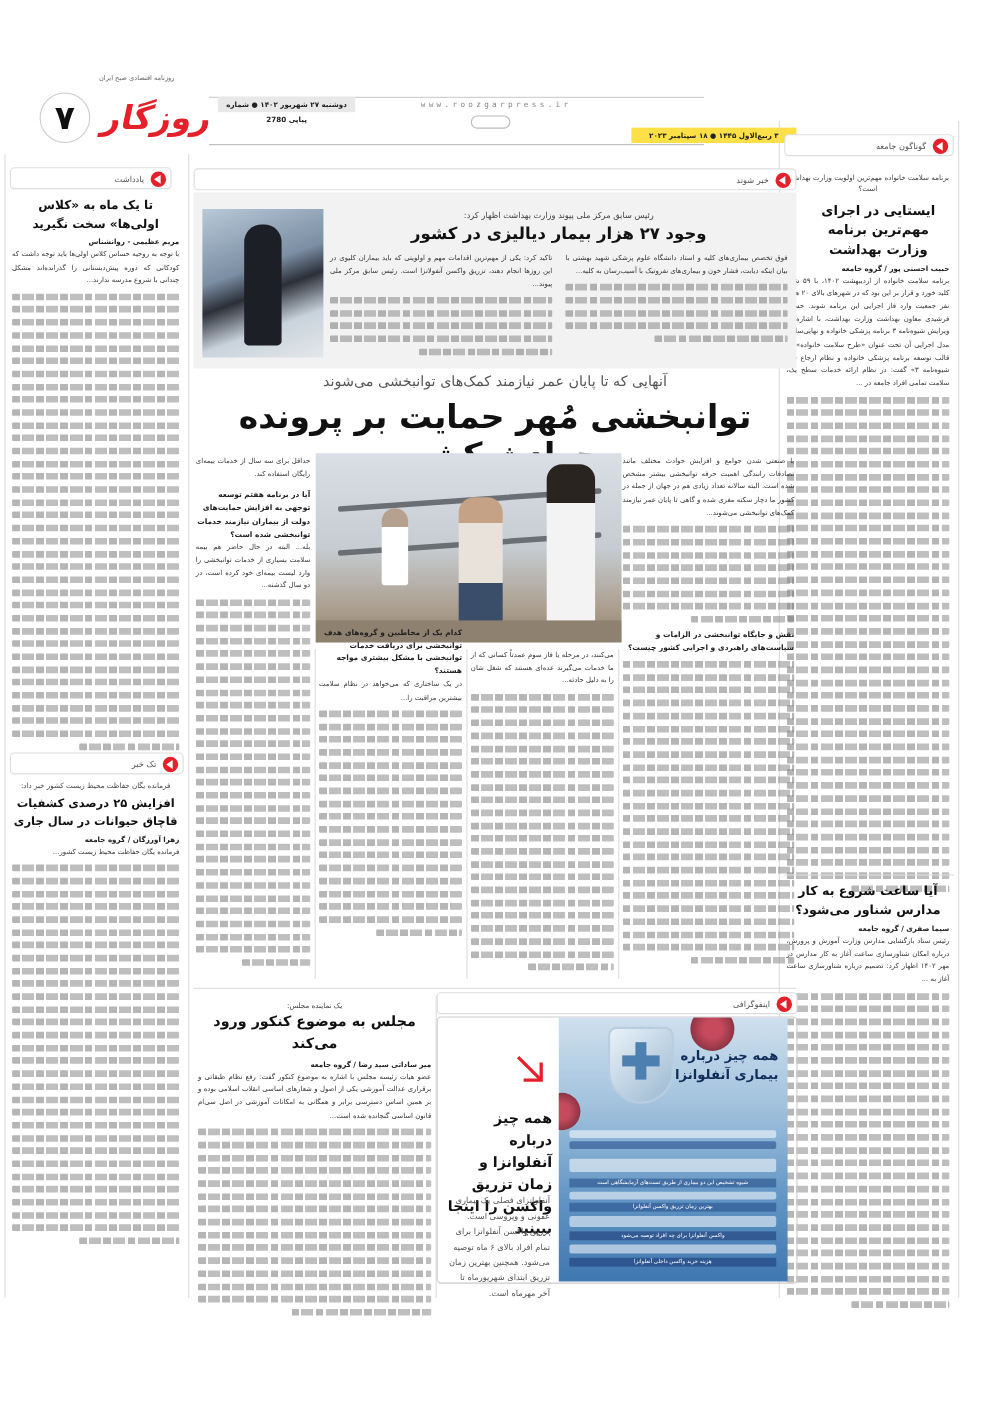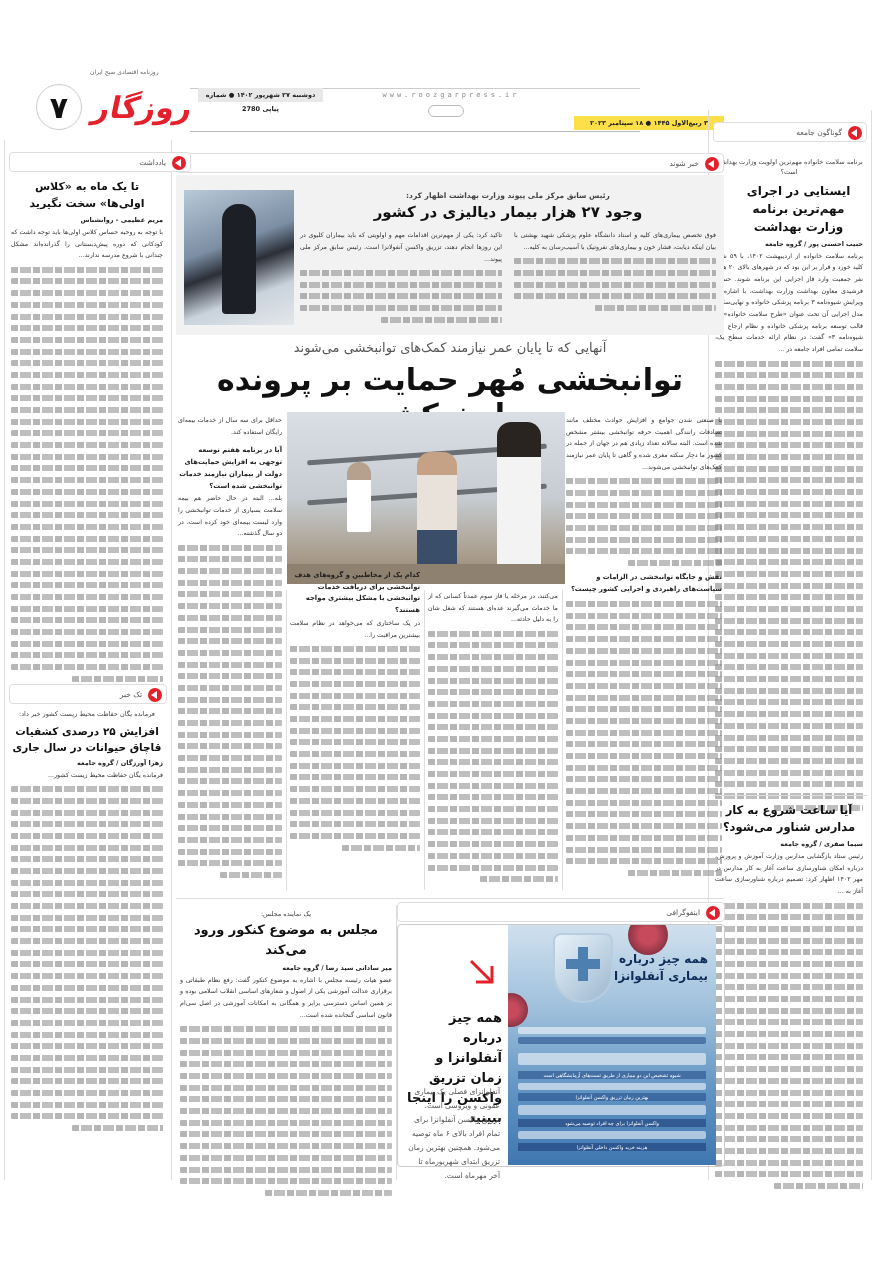--- a/index.html
+++ b/index.html
@@ -172,21 +172,21 @@
     </div>
   </div>
 
   <div class="sec-head" style="left:176px; top:153px; width:548px;">
     <span class="sec-icon"></span>
     <span class="sec-label">خبر شوند</span>
   </div>
   <div class="special-box"></div>
   <div class="special-photo"></div>
   <div style="position:absolute; left:300px; top:190px; width:416px;">
-    <div class="kicker" style="font-size:7.5px;font-weight:bold;">رئیس سابق مرکز ملی پیوند وزارت بهداشت اظهار کرد:</div>
+    <div class="kicker" style="font-size:7.5px;">رئیس سابق مرکز ملی پیوند وزارت بهداشت اظهار کرد:</div>
     <div class="headline" style="font-size:15px; line-height:22px;">وجود ۲۷ هزار بیمار دیالیزی در کشور</div>
     <div style="display:flex; gap:12px; margin-top:6px;">
       <div style="flex:1;">
         <div class="body-text">فوق تخصص بیماری‌های کلیه و استاد دانشگاه علوم پزشکی شهید بهشتی با بیان اینکه دیابت، فشار خون و بیماری‌های نفروتیک با آسیب‌رسان به کلیه...</div>
         <span class="filler"></span>
           <span class="filler"></span>
           <span class="filler"></span>
           <span class="filler"></span>
           <span class="filler short"></span>
       </div>
@@ -333,21 +333,21 @@
       <span class="filler"></span>
       <span class="filler short"></span>
   </div>
 
   <div class="vline" style="left:286px; top:590px; height:300px;"></div>
   <div class="vline" style="left:424px; top:590px; height:300px;"></div>
   <div class="vline" style="left:562px; top:590px; height:300px;"></div>
   <div class="hline" style="left:176px; top:898px; width:548px;"></div>
 
   <div class="col col-left">
-    <div class="sec-head" style="left:4px; top:12px; width:182px;">
+    <div class="sec-head" style="left:4px; top:12px; width:147px;">
       <span class="sec-icon"></span>
       <span class="sec-label">یادداشت</span>
     </div>
     <div style="position:absolute; right:8px; top:38px; width:152px;">
       <div class="headline" style="font-size:11px; line-height:17px;">تا یک ماه به «کلاس اولی‌ها» سخت نگیرید</div>
       <div class="byline">مریم عظیمی - روانشناس</div>
       <div class="body-text">با توجه به روحیه حساس کلاس اولی‌ها باید توجه داشت که کودکانی که دوره پیش‌دبستانی را گذرانده‌اند مشکل چندانی با شروع مدرسه ندارند...</div>
       <div>
         <span class="filler"></span>
           <span class="filler"></span>

